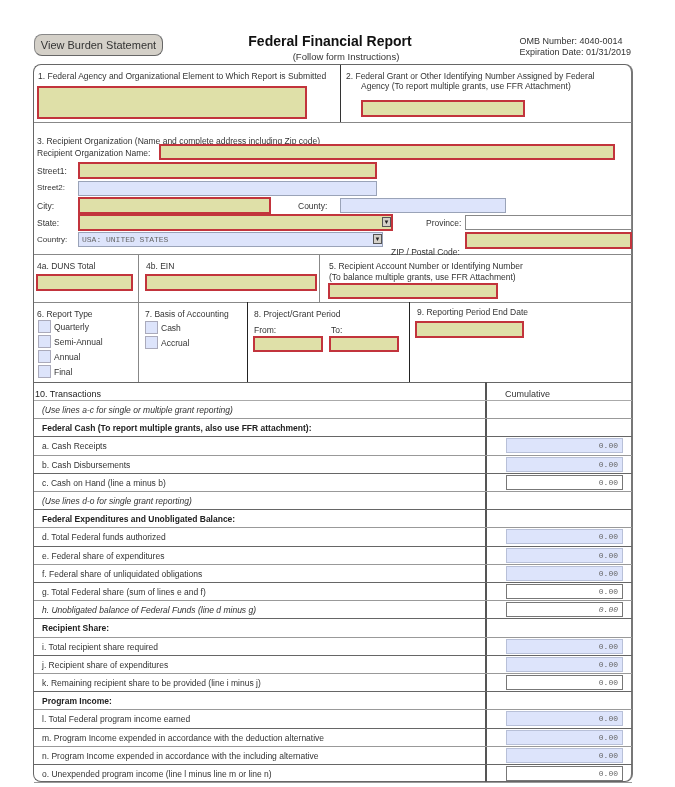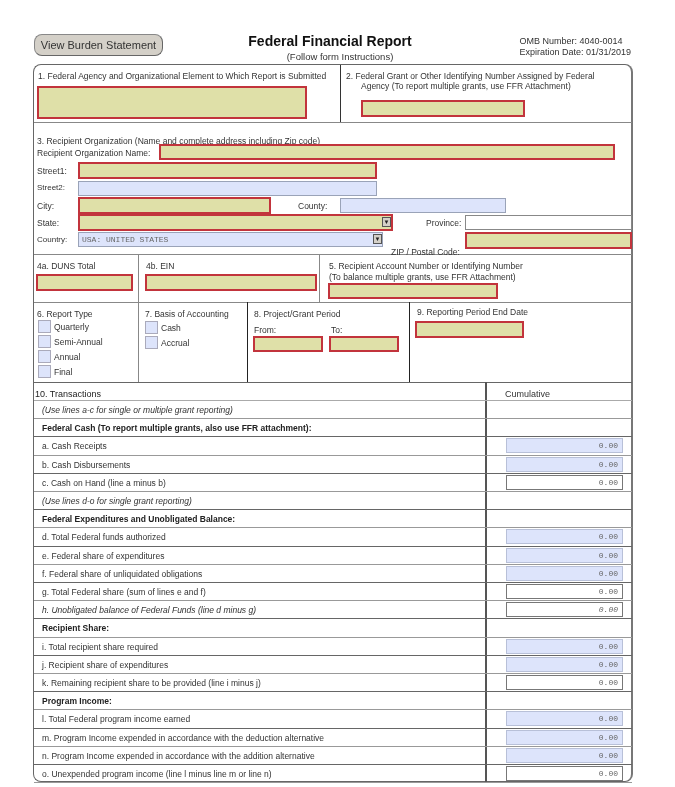--- a/index.html
+++ b/index.html
@@ -8,21 +8,21 @@
       font-family: "Liberation Sans", sans-serif; font-size: 9px; color: #222;
       position: relative; overflow: hidden;
     }
     .abs { position: absolute; border-radius: 8px; }
     .burden-btn {
       left: 34px; top: 34px; width: 129px; height: 22px;
       background: #d4d0c8; border: 1px solid #888; border-right-color: #666; border-bottom-color: #666;
       font-size: 11px; color: #333; text-align: center; line-height: 20px; cursor: pointer;
     }
     .title { left: 230px; top: 33px; width: 200px; text-align: center; font-size: 14px; font-weight: bold; color: #111; }
-    .subtitle { left: 240px; top: 51px; width: 200px; text-align: center; font-size: 9.5px; color: #333; }
+    .subtitle { left: 246px; top: 51px; width: 200px; text-align: center; font-size: 9.5px; color: #333; }
     .omb { right: 44px; top: 36px; text-align: left; font-size: 9px; color: #333; line-height: 11px; }
 
     .frame { left: 33px; top: 64px; width: 600px; height: 718px; border: 1px solid #666; border-right: 2px solid #777; }
     .hline { position: absolute; height: 1px; background: #888; }
     .vline { position: absolute; width: 1px; background: #777; }
     .vline.dark { background: #222; }
 
     .lbl { position: absolute; font-size: 8.5px; color: #333; white-space: nowrap; }
     .req { position: absolute; background: #dfe0a8; border: 2px solid #c2343c; }
     .opt { position: absolute; background: #dde4fb; border: 1px solid #9aa3b8; }
@@ -228,21 +228,21 @@
       <div class="tx-label">l. Total Federal program income earned</div>
       <div class="num blue" style="left: 472px;">0.00</div>
       <div class="hline" style="left: 0px; width: 598px; top: 17.2px; background: rgb(102, 102, 102);"></div>
     </div>
     <div class="tx-row" style="top: 728.6px;">
       <div class="tx-label">m. Program Income expended in accordance with the deduction alternative</div>
       <div class="num blue" style="left: 472px;">0.00</div>
       <div class="hline" style="left: 0px; width: 598px; top: 17.2px; background: rgb(153, 153, 153);"></div>
     </div>
     <div class="tx-row" style="top: 746.8px;">
-      <div class="tx-label">n. Program Income expended in accordance with the addition alternative</div>
+      <div class="tx-label">n. Program Income expended in accordance with the including alternative</div>
       <div class="num blue" style="left: 472px;">0.00</div>
       <div class="hline" style="left: 0px; width: 598px; top: 17.2px; background: rgb(102, 102, 102);"></div>
     </div>
     <div class="tx-row" style="top: 765px;">
       <div class="tx-label">o. Unexpended program income (line l minus line m or line n)</div>
       <div class="num wh" style="left: 472px;">0.00</div>
       <div class="hline" style="left: 0px; width: 598px; top: 17.2px; background: rgb(153, 153, 153);"></div>
     </div>
   </div>
 

